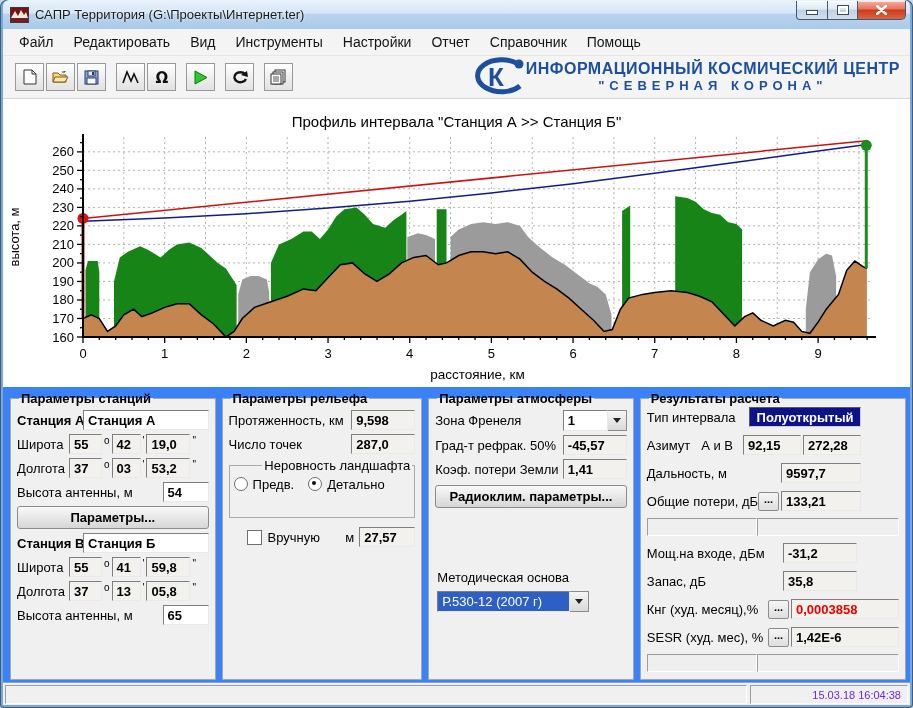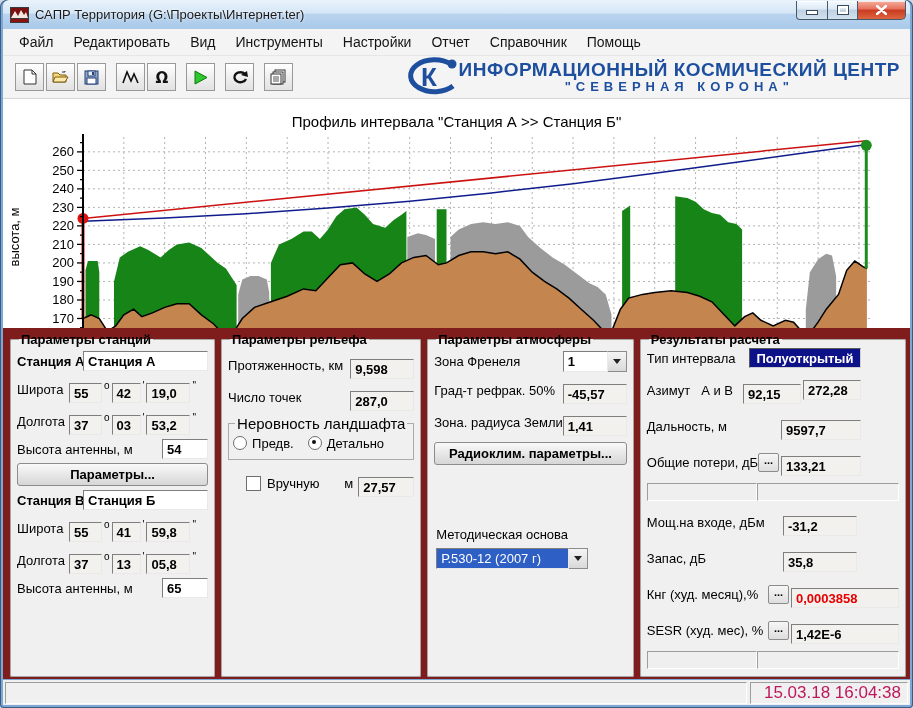--- a/index.html
+++ b/index.html
@@ -17,57 +17,57 @@
   .gl-max{width:10px;height:8px;border:1px solid #3a4a5a;background:transparent;box-shadow:inset 0 0 0 2px #fff;}
   
   .menubar{height:26px;flex:0 0 26px;background:#f4f4f4;display:flex;align-items:center;padding-left:6px;border-bottom:1px solid #e6e6e6;}
   .menu-item{font-size:14px;color:#141414;padding:3px 10px;cursor:default;}
   
   .toolbar{height:42px;flex:0 0 42px;background:#f4f4f4;border-bottom:1px solid #d7d7d7;display:flex;align-items:center;padding:0 10px 0 12px;}
   .tbtn{width:27px;height:26px;background:linear-gradient(#ffffff,#ececec 60%,#e2e2e2);border:1px solid #999;display:flex;align-items:center;justify-content:center;margin-right:2px;}
   .tgap{width:8px;}
   .logo{margin-left:auto;display:flex;align-items:center;}
   .logo-text{color:#1d4f9e;font-weight:bold;text-align:center;line-height:1.15;}
-  .logo-l1{font-size:19px;letter-spacing:.5px;white-space:nowrap;}
+  .logo-l1{font-size:16px;letter-spacing:.5px;white-space:nowrap;}
   .logo-l2{font-size:13px;letter-spacing:5px;white-space:nowrap;}
   
   .main{flex:1;background:#fff;overflow:hidden;}
   .chart-title{text-align:center;font-size:15px;color:#000;margin:14px 0 0;}
   
-  .panels{flex:0 0 272px;background:#7f1d1d;display:flex;gap:6px;padding:4px 4px 2px 7px;box-sizing:border-box;}
+  .panels{flex:0 0 272px;background:#3b82f6;display:flex;gap:6px;padding:4px 4px 2px 7px;box-sizing:border-box;}
   fieldset.group{border:1px solid #a6a6a6;border-radius:2px;margin:0;padding:0 6px 4px;background:#f0f0f0;box-sizing:border-box;}
   fieldset.group legend{font-weight:bold;font-size:13px;padding:0 2px;margin-left:2px;}
   fieldset.inner{border:1px solid #ababab;margin:2px 0 0;padding:0 4px 3px;}
-  fieldset.inner legend{font-size:15px;font-weight:normal;padding:0 2px;}
+  fieldset.inner legend{font-size:13px;font-weight:normal;padding:0 2px;text-align:right;}
   #p-stations{width:208px;}#p-terrain{width:203px;}#p-atmo{width:208px;}#p-results{flex:1;display:flex;flex-direction:column;}
   .frow{display:flex;align-items:center;margin:4px 0;font-size:13px;min-height:20px;}
   .lbl{color:#000;white-space:nowrap;}
   .b{font-weight:bold;}
   .field{box-sizing:border-box;height:20px;border:1px solid;border-color:#7e7e7e #e9e9e9 #e9e9e9 #7e7e7e;background:#fff;padding:1px 4px;font-size:13px;font-weight:bold;display:flex;align-items:center;white-space:nowrap;overflow:hidden;}
-  .field.gray{background:#f2f1ee;margin-top:8px;}
+  .field.gray{background:#f2f1ee;}
   .sup{font-size:10px;margin:0 2px 7px 2px;}
   .btn{background:linear-gradient(#f9f9f9,#e4e4e4 60%,#d6d6d6);border:1px solid #8c8c8c;border-radius:3px;font-size:13px;font-weight:bold;height:23px;display:flex;align-items:center;justify-content:center;font-family:inherit;color:#000;}
   .mini-btn{width:21px;height:19px;margin-right:2px;background:linear-gradient(#f6f6f6,#dedede);border:1px solid #8c8c8c;border-radius:2px;font-size:11px;font-weight:bold;display:flex;align-items:center;justify-content:center;padding-bottom:5px;box-sizing:border-box;}
   .combo{display:flex;align-items:stretch;height:21px;}
   .combo .cval{flex:1;border:1px solid;border-color:#7e7e7e #e9e9e9 #e9e9e9 #7e7e7e;background:#fff;font-size:13px;padding:1px 4px;display:flex;align-items:center;}
   .combo .cval.hl{background:#2d5fc4;color:#fff;font-weight:normal;}
   .combo .carrow{width:18px;background:linear-gradient(#f5f5f5,#d9d9d9);border:1px solid #8c8c8c;border-left:none;display:flex;align-items:center;justify-content:center;}
   .tri-down{width:0;height:0;border-left:4px solid transparent;border-right:4px solid transparent;border-top:5px solid #222;}
   .radio{width:12px;height:12px;border-radius:50%;border:1px solid #6e6e6e;background:#fff;margin-right:5px;position:relative;flex:0 0 auto;}
   .radio.sel::after{content:"";position:absolute;left:3px;top:3px;width:4px;height:4px;border-radius:50%;background:#111;}
   .check{width:13px;height:13px;border:1px solid #6e6e6e;background:#fff;margin-right:6px;flex:0 0 auto;}
   .navyfield{background:#0e1289;color:#fff;font-weight:bold;justify-content:center;border-color:#5a5a5a #cfcfcf #cfcfcf #5a5a5a;}
   .red-text{color:#e80000;}
   .empty-cells{display:flex;gap:0;margin:3px 0;}
   .ecell{height:16px;border:1px solid;border-color:#9d9d9d #fff #fff #9d9d9d;background:#efefef;}
   
   .statusbar{flex:0 0 22px;background:#f0f0f0;display:flex;gap:3px;padding:2px 2px 1px;box-sizing:border-box;margin-top:1px;}
   .spane{border:1px solid;border-color:#9d9d9d #fdfdfd #fdfdfd #9d9d9d;background:#f0f0f0;}
   .spane.sleft{flex:1;}
-  .spane.sright{width:150px;display:flex;align-items:center;justify-content:flex-end;padding-right:6px;font-size:17px;color:#be185d;}
+  .spane.sright{width:150px;display:flex;align-items:center;justify-content:flex-end;padding-right:6px;font-size:11px;color:#6d28d9;}
 </style>
 </head>
 <body>
 
 <div class="window">
 
   <div class="titlebar">
     <div class="app-icon">
       <svg width="19" height="16" viewBox="0 0 19 16">
         <rect x="0" y="0" width="19" height="16" fill="#3a3a3a"></rect>
@@ -384,21 +384,21 @@
       <div class="frow">
         <span class="lbl" style="flex:1;">Протяженность, км</span>
         <div class="field gray" style="width:64px;">9,598</div>
       </div>
       <div class="frow">
         <span class="lbl" style="flex:1;">Число точек</span>
         <div class="field gray" style="width:64px;text-align:center;">287,0</div>
       </div>
       <fieldset class="inner">
         <legend>Неровность ландшафта</legend>
-        <div class="frow" style="margin:1px 0 3px;">
+        <div class="frow" style="margin:1px 0 20px;">
           <span class="radio"></span>
           <span class="lbl" style="margin-right:14px;">Предв.</span>
           <span class="radio sel"></span>
           <span class="lbl">Детально</span>
         </div>
       </fieldset>
       <div class="frow" style="margin-top:9px;padding-left:18px;">
         <span class="check"></span>
         <span class="lbl" style="flex:1;">Вручную</span>
         <span class="lbl" style="margin-right:5px;">м</span>
@@ -415,21 +415,21 @@
           <div class="carrow">
               <span class="tri-down"></span>
             </div>
         </div>
       </div>
       <div class="frow">
         <span class="lbl" style="flex:1;">Град-т рефрак. 50%</span>
         <div class="field gray" style="width:64px;">-45,57</div>
       </div>
       <div class="frow">
-        <span class="lbl" style="flex:1;">Зона. радиуса Земли</span>
+        <span class="lbl" style="flex:1;">Коэф. потери Земли</span>
         <div class="field gray" style="width:64px;">1,41</div>
       </div>
       <button class="btn" style="width:100%;margin-top:6px;">Радиоклим. параметры...</button>
       <div style="height:62px;"></div>
       <div class="lbl" style="font-size:13px;margin:0 0 6px 2px;">Методическая основа</div>
       <div class="combo" style="width:152px;margin-left:2px;">
         <div class="cval hl">Р.530-12 (2007 г)</div>
         <div class="carrow">
             <span class="tri-down"></span>
           </div>

